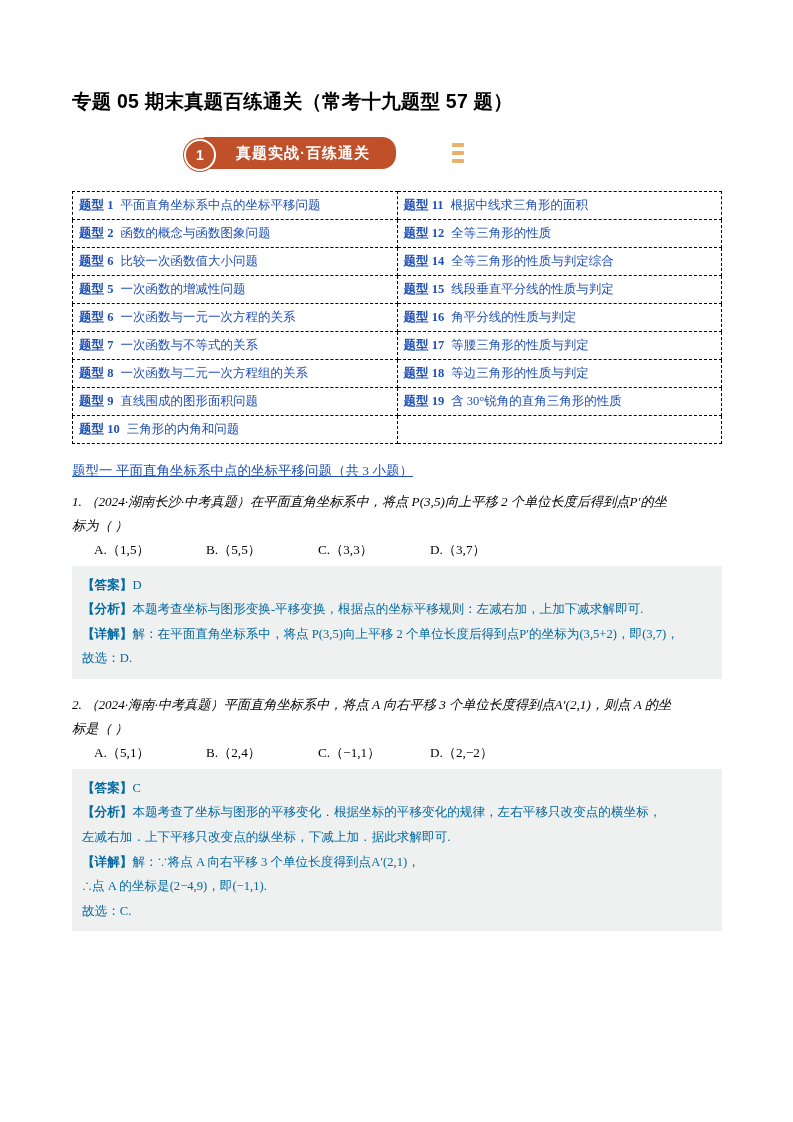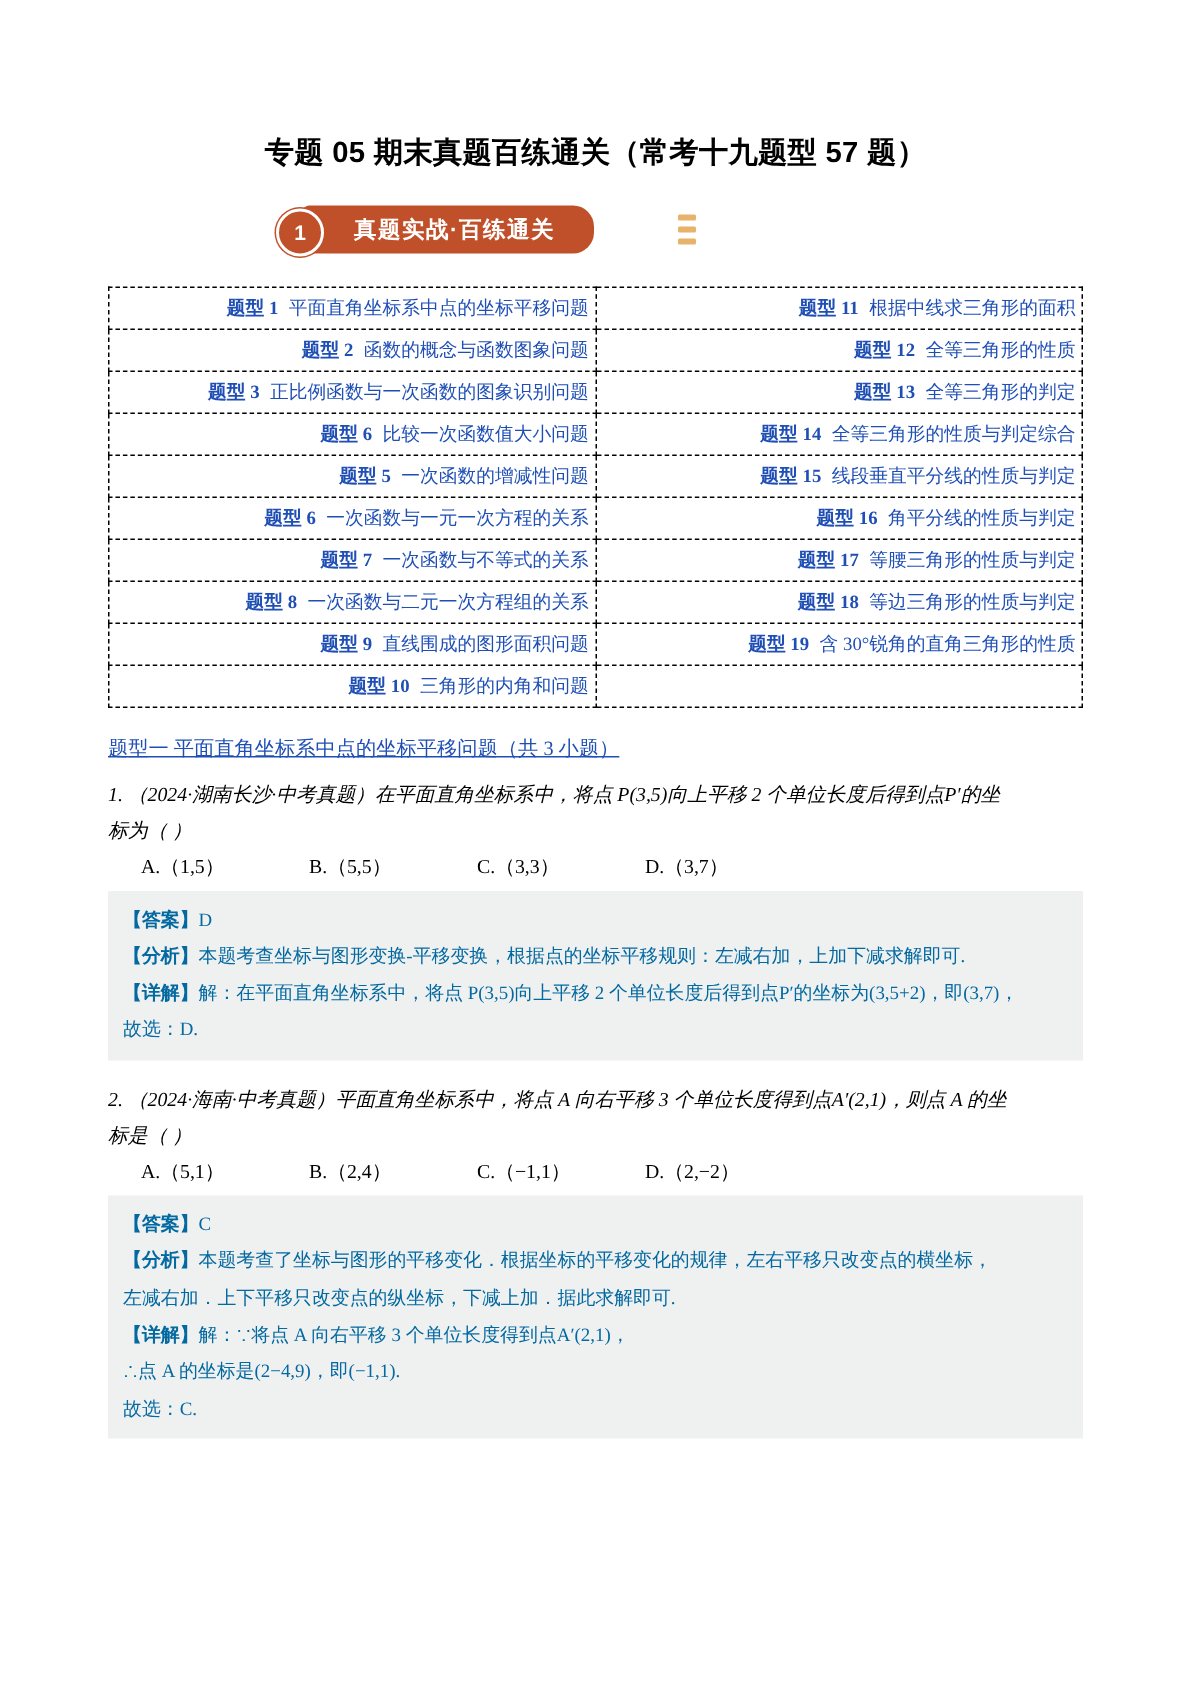--- a/index.html
+++ b/index.html
@@ -29,21 +29,20 @@
     width: 650px;
   }
   .doc-title {
     font-family: "Liberation Sans", sans-serif;
     font-size: 19.5px;
     font-weight: bold;
     letter-spacing: 0.2px;
     color: #000;
     margin: 0 0 22px 0;
     white-space: nowrap;
-    text-align: center;
   }
 
   
   .banner-wrap {
     position: relative;
     height: 40px;
     margin-bottom: 14px;
   }
   .banner {
     position: absolute;
@@ -104,21 +103,20 @@
   }
   table.topics td {
     border: 1px dashed #000;
     height: 27px;
     padding: 0 4px 0 6px;
     vertical-align: middle;
     font-size: 12.5px;
     color: #1f4fb5;
     white-space: nowrap;
     overflow: hidden;
-    text-align: right;
   }
   td.empty { border-color: #000; }
   .tnum {
     font-weight: bold;
     color: #1f4fb5;
     margin-right: 7px;
   }
   .tlabel { color: #1f4fb5; }
 
   
@@ -190,24 +188,20 @@
 
     <table class="topics">
       <tbody>
           <tr>
         <td><span class="tnum">题型 1</span><span class="tlabel">平面直角坐标系中点的坐标平移问题</span></td>
         <td><span class="tnum">题型 11</span><span class="tlabel">根据中线求三角形的面积</span></td>
       </tr>
       <tr>
         <td><span class="tnum">题型 2</span><span class="tlabel">函数的概念与函数图象问题</span></td>
         <td><span class="tnum">题型 12</span><span class="tlabel">全等三角形的性质</span></td>
-      </tr>
-      <tr>
-        <td><span class="tnum">题型 3</span><span class="tlabel">正比例函数与一次函数的图象识别问题</span></td>
-        <td><span class="tnum">题型 13</span><span class="tlabel">全等三角形的判定</span></td>
       </tr>
       <tr>
         <td><span class="tnum">题型 6</span><span class="tlabel">比较一次函数值大小问题</span></td>
         <td><span class="tnum">题型 14</span><span class="tlabel">全等三角形的性质与判定综合</span></td>
       </tr>
       <tr>
         <td><span class="tnum">题型 5</span><span class="tlabel">一次函数的增减性问题</span></td>
         <td><span class="tnum">题型 15</span><span class="tlabel">线段垂直平分线的性质与判定</span></td>
       </tr>
       <tr>

